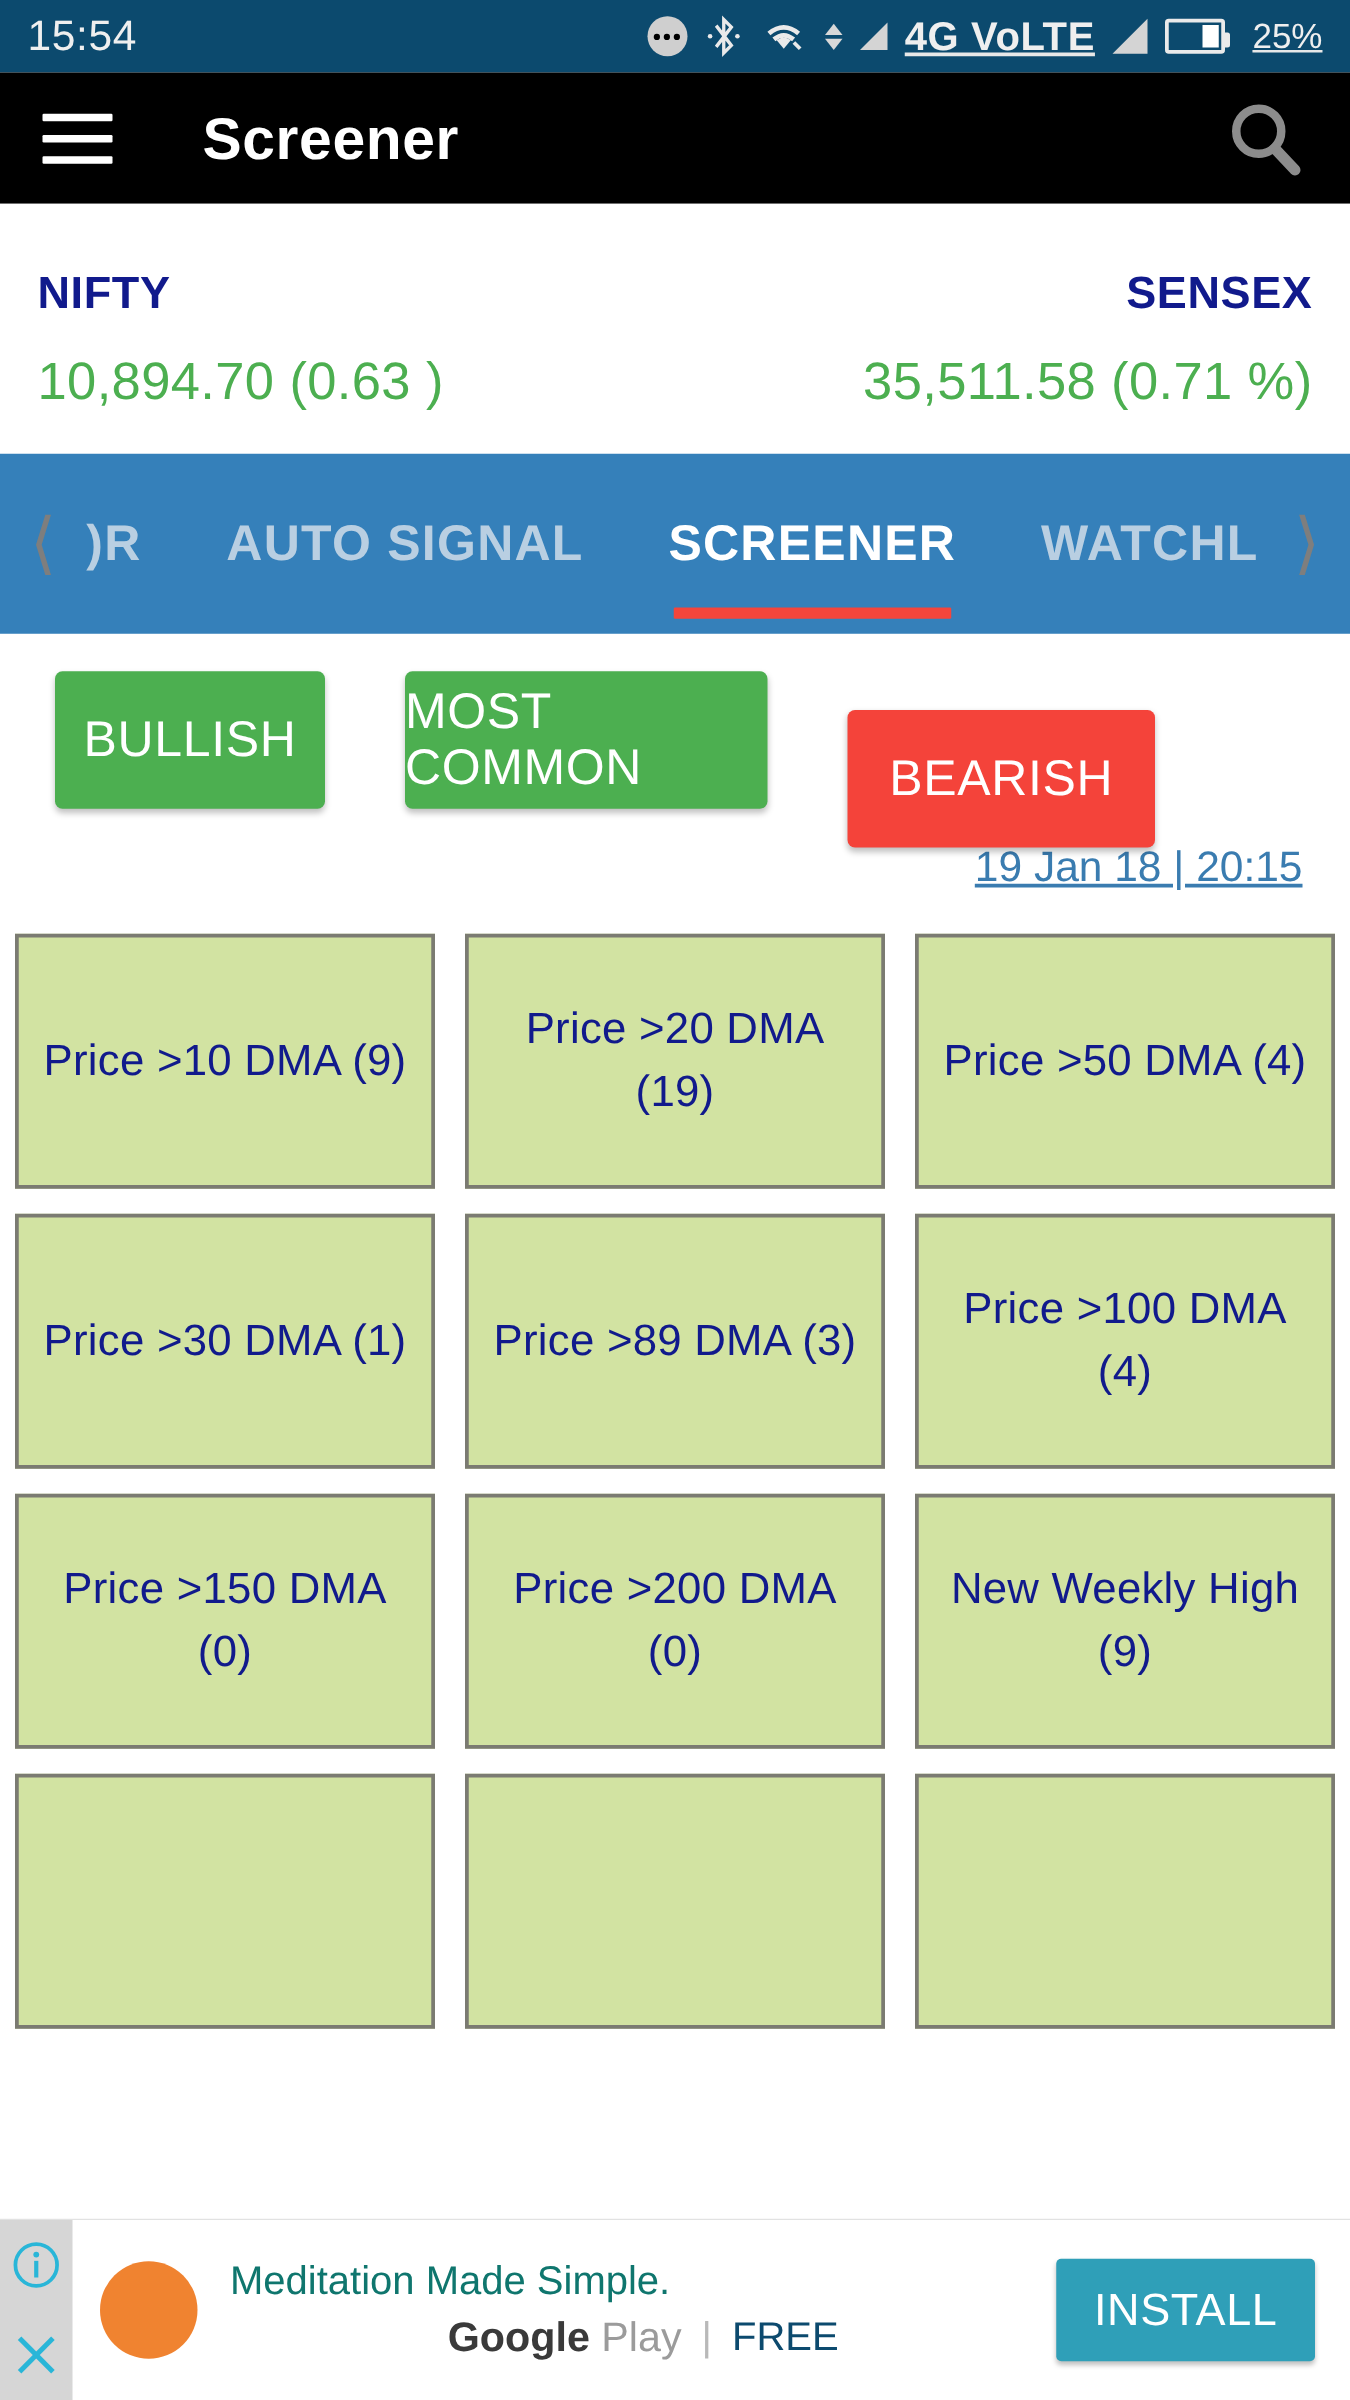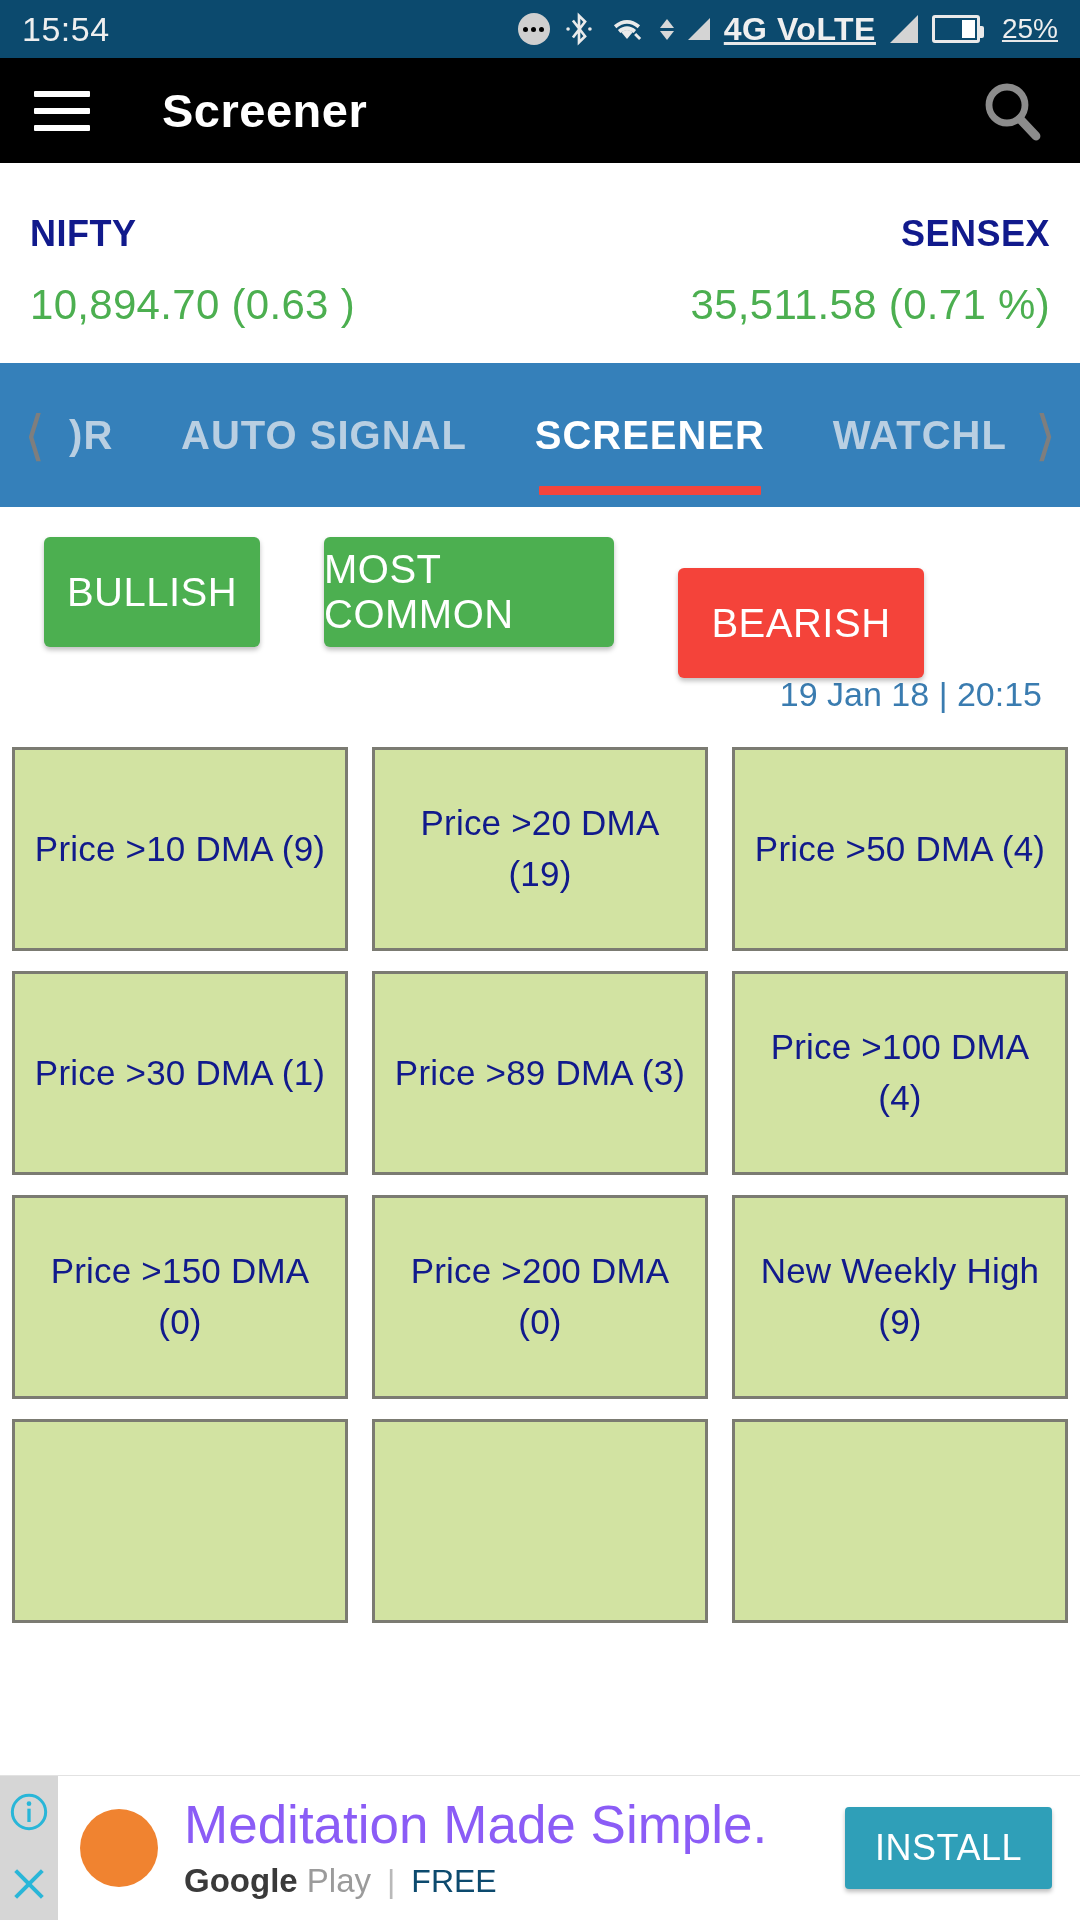--- a/index.html
+++ b/index.html
@@ -94,21 +94,21 @@
     color:#fff; font-size:40px; font-weight:normal; letter-spacing:.5px;
     border-radius:6px; box-shadow:0 3px 5px rgba(0,0,0,.25);
   }
   .btn-bullish { left:44px; width:216px; background:#4caf50; }
   .btn-common  { left:324px; width:290px; background:#4caf50; }
   .btn-bearish { left:678px; width:246px; background:#f4433a;margin-top:31px; }
 
   
   .timestamp {
     text-align:right; padding:0 38px 0 0; color:#3a7cb0; font-size:34px;
-    height:74px; line-height:74px;
+    height:74px; line-height:74px;text-decoration:underline;
   }
 
   
   .grid {
     display:grid; grid-template-columns:repeat(3, 1fr); gap:20px 24px;
     padding:16px 12px;
   }
   .tile {
     background:#d2e3a2; border:3px solid #7b7b72;
     height:204px; display:flex; align-items:center; justify-content:center;
@@ -124,22 +124,22 @@
     background:#ffffff; border-top:1px solid #e2e2e2;
     display:flex; align-items:center;
   }
   .ad-left { width:58px; height:145px; display:flex; flex-direction:column; }
   .ad-ico {
     flex:1; background:#d6d6d6; display:flex; align-items:center; justify-content:center;
     color:#29b6d8;
   }
   .ad-circle { width:78px;height:78px;border-radius:50%;background:#f08330; margin-left:22px; flex:none;}
   .ad-text { margin-left:26px; flex:1; }
-  .ad-title { font-size:53px; color:#8b5cf6; line-height:1.1; }
-  .ad-sub { display:flex; align-items:center; gap:16px; margin-top:8px; }
+  .ad-title { font-size:32px; color:#0f766e; line-height:1.1; }
+  .ad-sub { display:flex; align-items:center; gap:16px; margin-top:8px;justify-content:center; }
   .gplay { font-size:33px; color:#3a3a3a; font-weight:bold; }
   .gplay .play { color:#9b9b9b; font-weight:normal; }
   .ad-div { color:#b9b9b9; font-size:32px; }
   .ad-free { font-size:32px; color:#0c4a6e; }
   .ad-install {
     margin-right:28px; background:#2f9fb8; color:#fff; font-size:36px;
     padding:20px 30px; border-radius:4px; box-shadow:0 3px 4px rgba(0,0,0,.25);
     letter-spacing:.5px;
   }
 </style>

